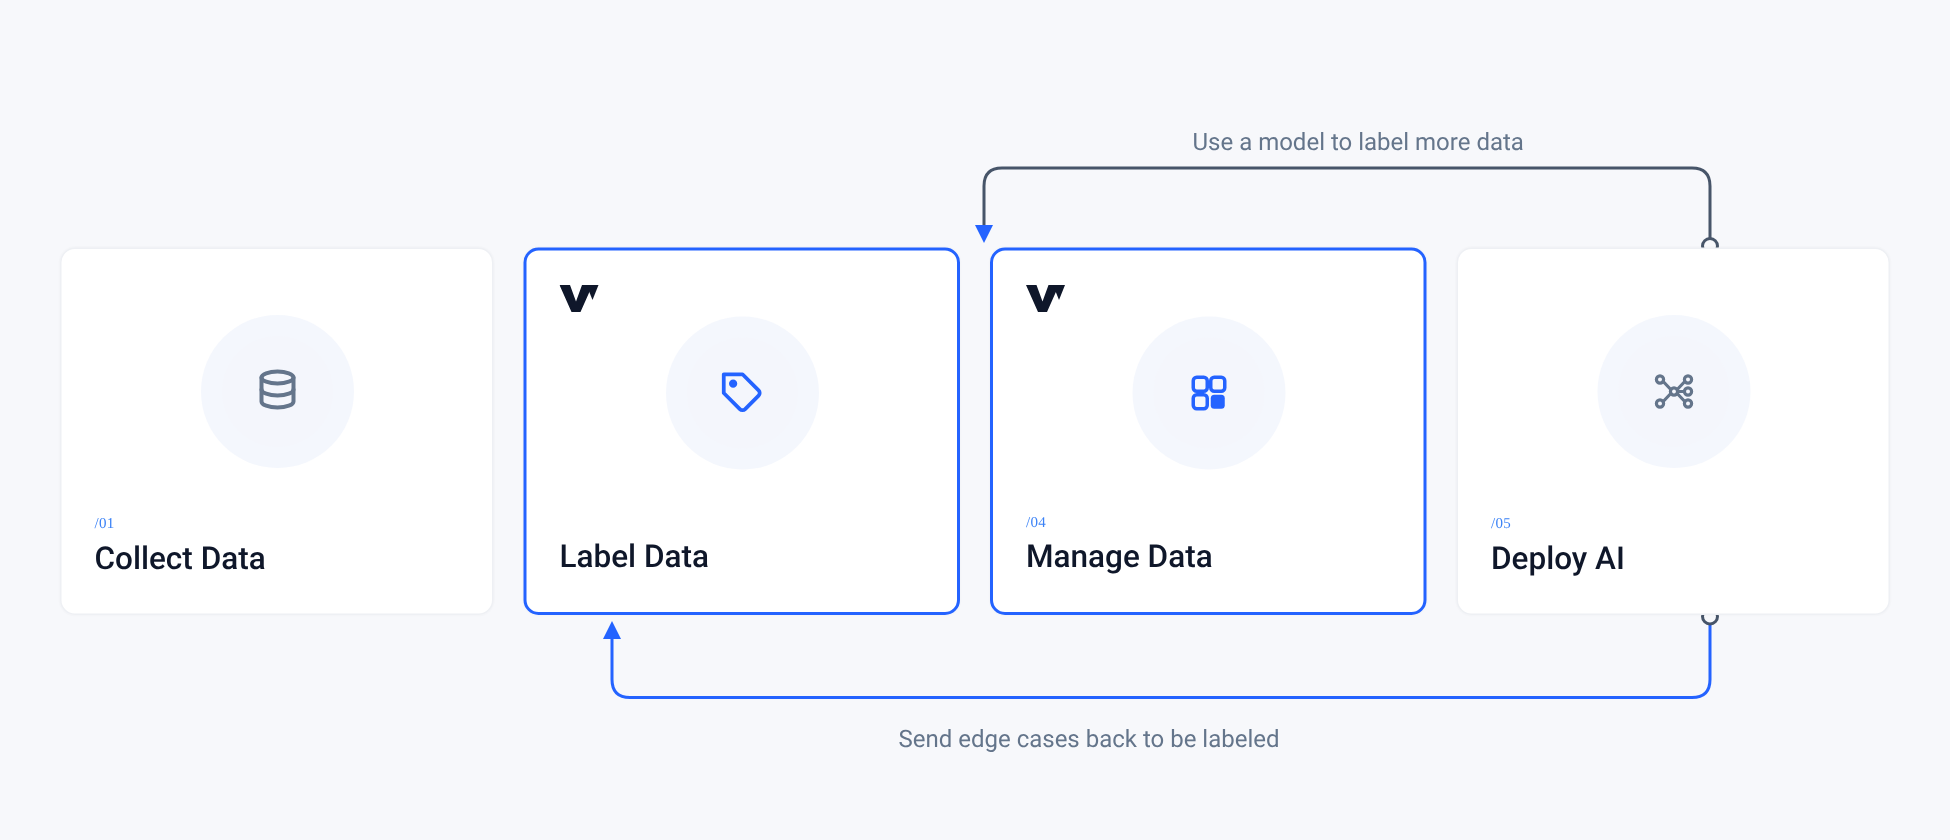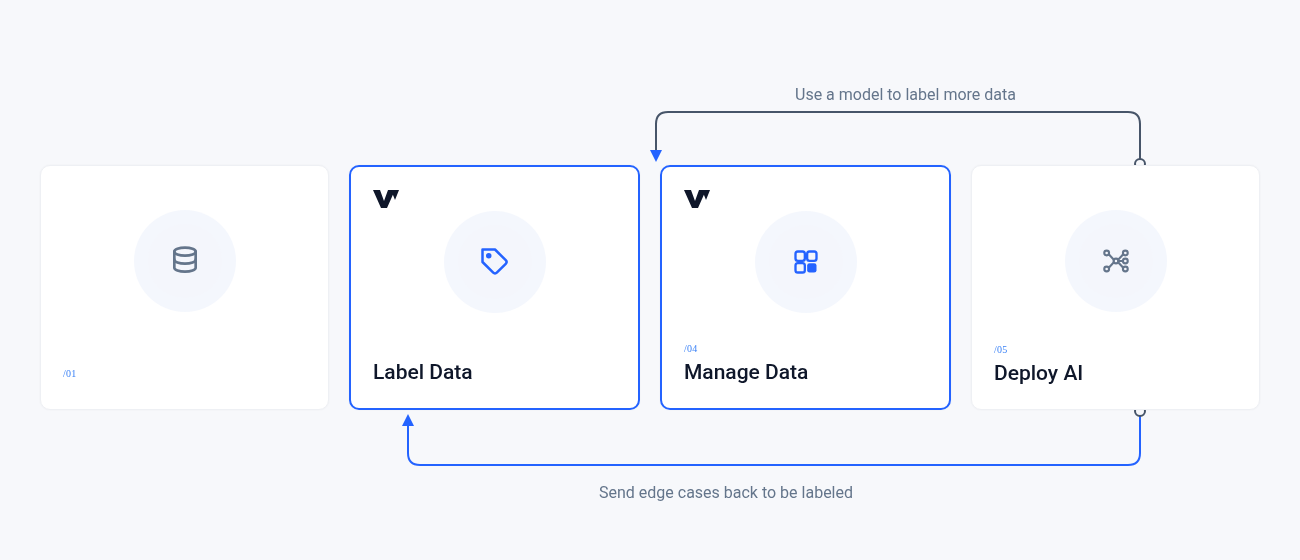--- a/index.html
+++ b/index.html
@@ -113,20 +113,21 @@
     <div class="brand"></div>
     <div class="icon-wrap">
       <svg width="32" height="32" viewBox="0 0 24 24" fill="none" stroke="#64758b" stroke-width="2" stroke-linecap="round" stroke-linejoin="round">
         <ellipse cx="12" cy="5" rx="8" ry="3"></ellipse>
         <path d="M4 5v6c0 1.66 3.58 3 8 3s8-1.34 8-3V5"></path>
         <path d="M4 11v6c0 1.66 3.58 3 8 3s8-1.34 8-3v-6"></path>
       </svg>
     </div>
     <div class="spacer"></div>
     <div class="num">/01</div>
+    <div class="title">Collect Data</div>
   </div>
 
   <div class="card highlight">
     <div class="brand">
       <svg width="34" height="18" viewBox="0 0 34 18">
         <path d="M0 0 L7 0 L11 11 L15 0 L22 0 L14 18 L8 18 Z" fill="#0f172a"></path>
         <path d="M18 0 L26 0 L22 10 Z" fill="#0f172a"></path>
       </svg>
     </div>
     <div class="icon-wrap">

